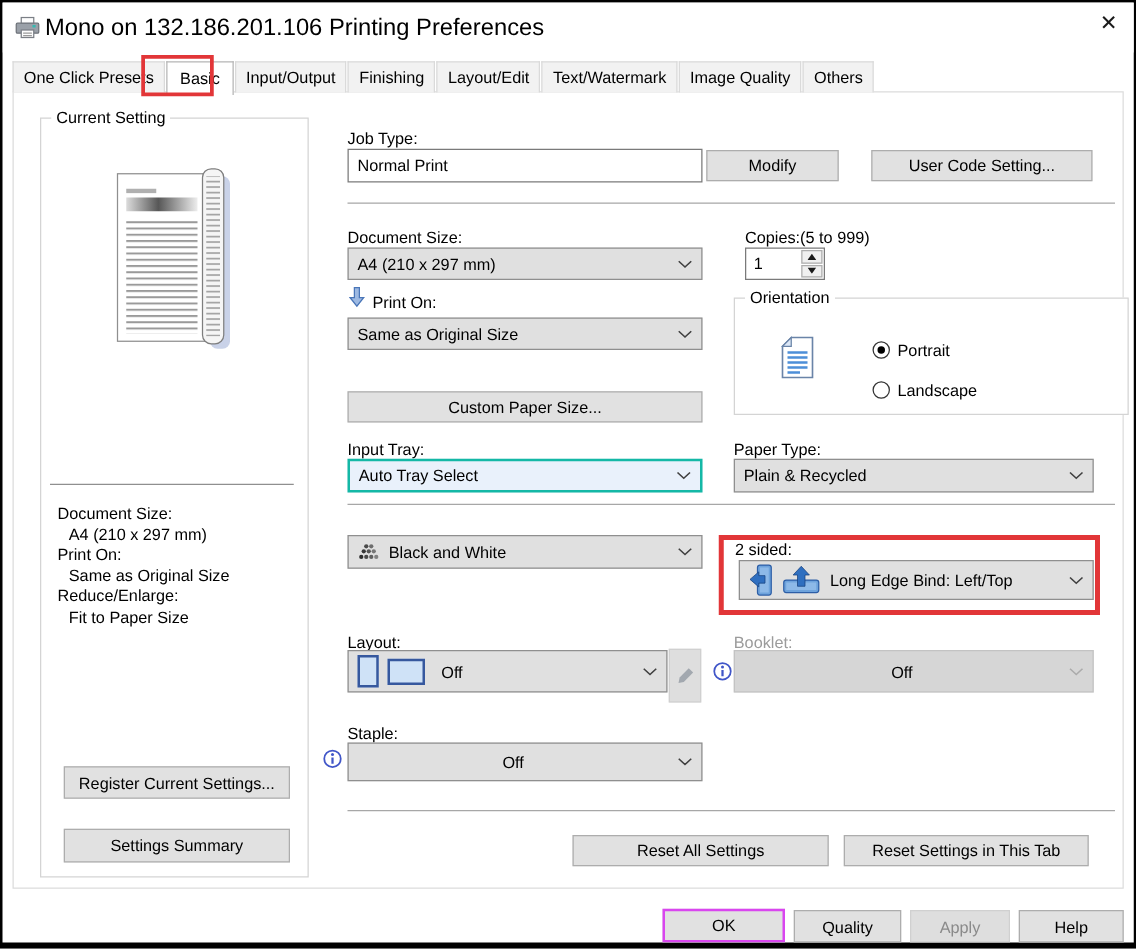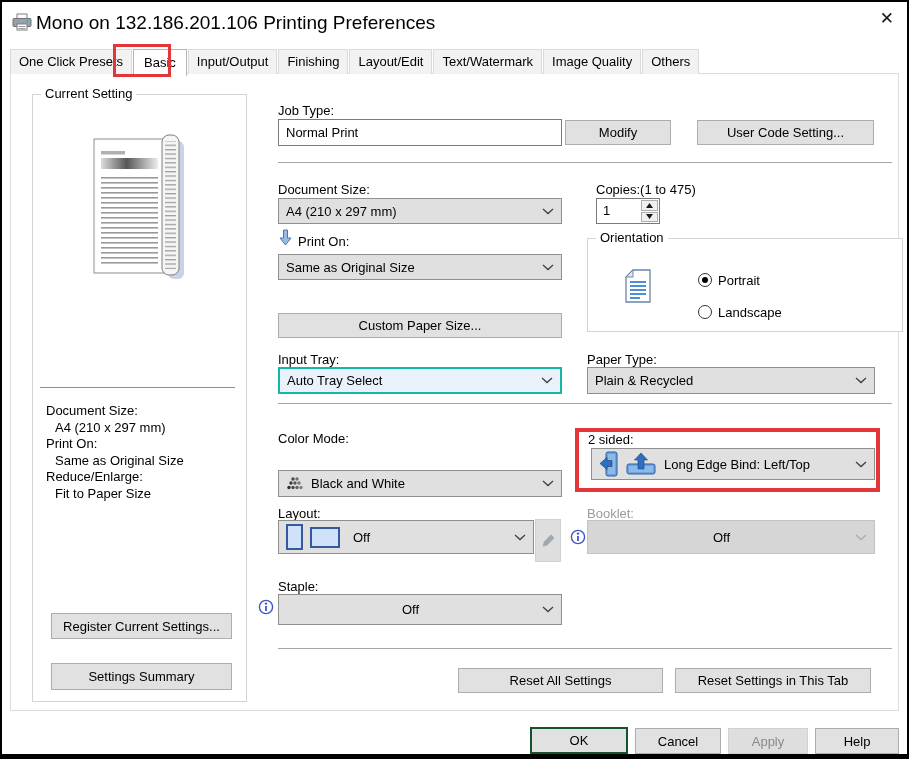--- a/index.html
+++ b/index.html
@@ -22,21 +22,21 @@
   .annot { position:absolute; border:3px solid #e23638; pointer-events:none; z-index:20; }
   .annot-tab { left:111px; top:42px; width:58px; height:33px; }
   .annot-2sided { left:573px; top:426px; width:305px; height:64px; border-width:4px; }
   
   .page { position:absolute; left:8px; top:71px; width:889px; height:638px; background:#fff; border:1px solid #dcdcdc; }
   
   .label { position:absolute; white-space:nowrap; }
   .label.grey { color:#9b9b9b; }
   .btn { position:absolute; display:flex; align-items:center; justify-content:center;
          background:#e1e1e1; border:1px solid #adadad; font-size:13px; white-space:nowrap; cursor:default; }
-  .btn.focused { border:2px solid #14532d; }
+  .btn.focused { border:2px solid #d946ef; }
   .btn.disabled { background:#dedede; border-color:#d0d0d0; color:#8a8a8a; }
   .fieldset { position:absolute; border:1px solid #d4d4d4; background:#fff; }
   .legend { position:absolute; top:-9px; left:8px; background:#fff; padding:0 4px; white-space:nowrap; }
   .sep { position:absolute; height:1px; background:#a7a7a7; }
   .combo { position:absolute; display:flex; align-items:center; gap:7px; padding:0 7px;
            background:#e0e0e0; border:1px solid #8f8f8f; cursor:default; }
   .combo .chev { margin-left:auto; flex:0 0 auto; display:flex; }
   .combo.focus-blue { border:2px solid #14b8a6; background:#e9f1fb; }
   .combo.disabled { background:#d6d6d6; border-color:#c3c3c3; }
   .combo-text { white-space:nowrap; }
@@ -143,21 +143,21 @@
 
   <span class="label" style="left:276px; top:180px;">Document Size:</span>
   <div class="combo" style="left:276px; top:196px; width:284px; height:26px;">
     <span class="combo-text">A4 (210 x 297 mm)</span>
     <span class="chev icon-wrap">
         <svg width="12" height="7" viewBox="0 0 12 7">
           <polyline points="1,1 6,5.6 11,1" fill="none" stroke="#404040" stroke-width="1.3"></polyline>
         </svg>
       </span>
   </div>
-  <span class="label" style="left:594px; top:180px;">Copies:(1 to 475)</span>
+  <span class="label" style="left:594px; top:180px;">Copies:(5 to 999)</span>
   <div class="spin">
     <span class="val">1</span>
     <div class="btns">
       <div class="sbtn">
           <svg width="7" height="5" viewBox="0 0 7 5">
             <polygon points="3.5,0 7,5 0,5" fill="#1a1a1a"></polygon>
           </svg>
         </div>
       <div class="sbtn">
           <svg width="7" height="5" viewBox="0 0 7 5">
@@ -217,21 +217,21 @@
     <span class="combo-text">Plain &amp; Recycled</span>
     <span class="chev icon-wrap">
         <svg width="12" height="7" viewBox="0 0 12 7">
           <polyline points="1,1 6,5.6 11,1" fill="none" stroke="#404040" stroke-width="1.3"></polyline>
         </svg>
       </span>
   </div>
   <div class="sep" style="left:276px; top:401px; width:614px;"></div>
 
   <span class="label" style="left:276px; top:429px;">Color Mode:</span>
-  <div class="combo" style="left:276px; top:468px; width:284px; height:27px;text-align:right;">
+  <div class="combo" style="left:276px; top:426px; width:284px; height:27px;text-align:right;">
     <span class="icon-wrap">
       <svg width="18" height="15" viewBox="0 0 18 15">
         <circle cx="7" cy="3" r="1.7" fill="#4a4a4a"></circle>
           <circle cx="11" cy="3" r="1.7" fill="#6e6e6e"></circle>
         <circle cx="5" cy="7" r="1.7" fill="#383838"></circle>
           <circle cx="9" cy="7" r="1.7" fill="#555"></circle>
           <circle cx="13" cy="7" r="1.7" fill="#777"></circle>
         <circle cx="3" cy="11.5" r="1.7" fill="#2e2e2e"></circle>
           <circle cx="7" cy="11.5" r="1.7" fill="#4a4a4a"></circle>
           <circle cx="11" cy="11.5" r="1.7" fill="#606060"></circle>
@@ -322,17 +322,17 @@
         </svg>
       </span>
   </div>
 
   <div class="sep" style="left:276px; top:646px; width:614px;"></div>
 
   <div class="btn" style="left:456px; top:666px; width:205px; height:25px;">Reset All Settings</div>
   <div class="btn" style="left:673px; top:666px; width:196px; height:25px;">Reset Settings in This Tab</div>
 
   <div class="btn focused" style="left:528px; top:725px; width:98px; height:27px;">OK</div>
-  <div class="btn" style="left:633px; top:726px; width:86px; height:26px;">Cancel</div>
+  <div class="btn" style="left:633px; top:726px; width:86px; height:26px;">Quality</div>
   <div class="btn disabled" style="left:726px; top:726px; width:80px; height:26px;">Apply</div>
   <div class="btn" style="left:813px; top:726px; width:84px; height:26px;">Help</div>
 
 </div>
 
 </body></html>

